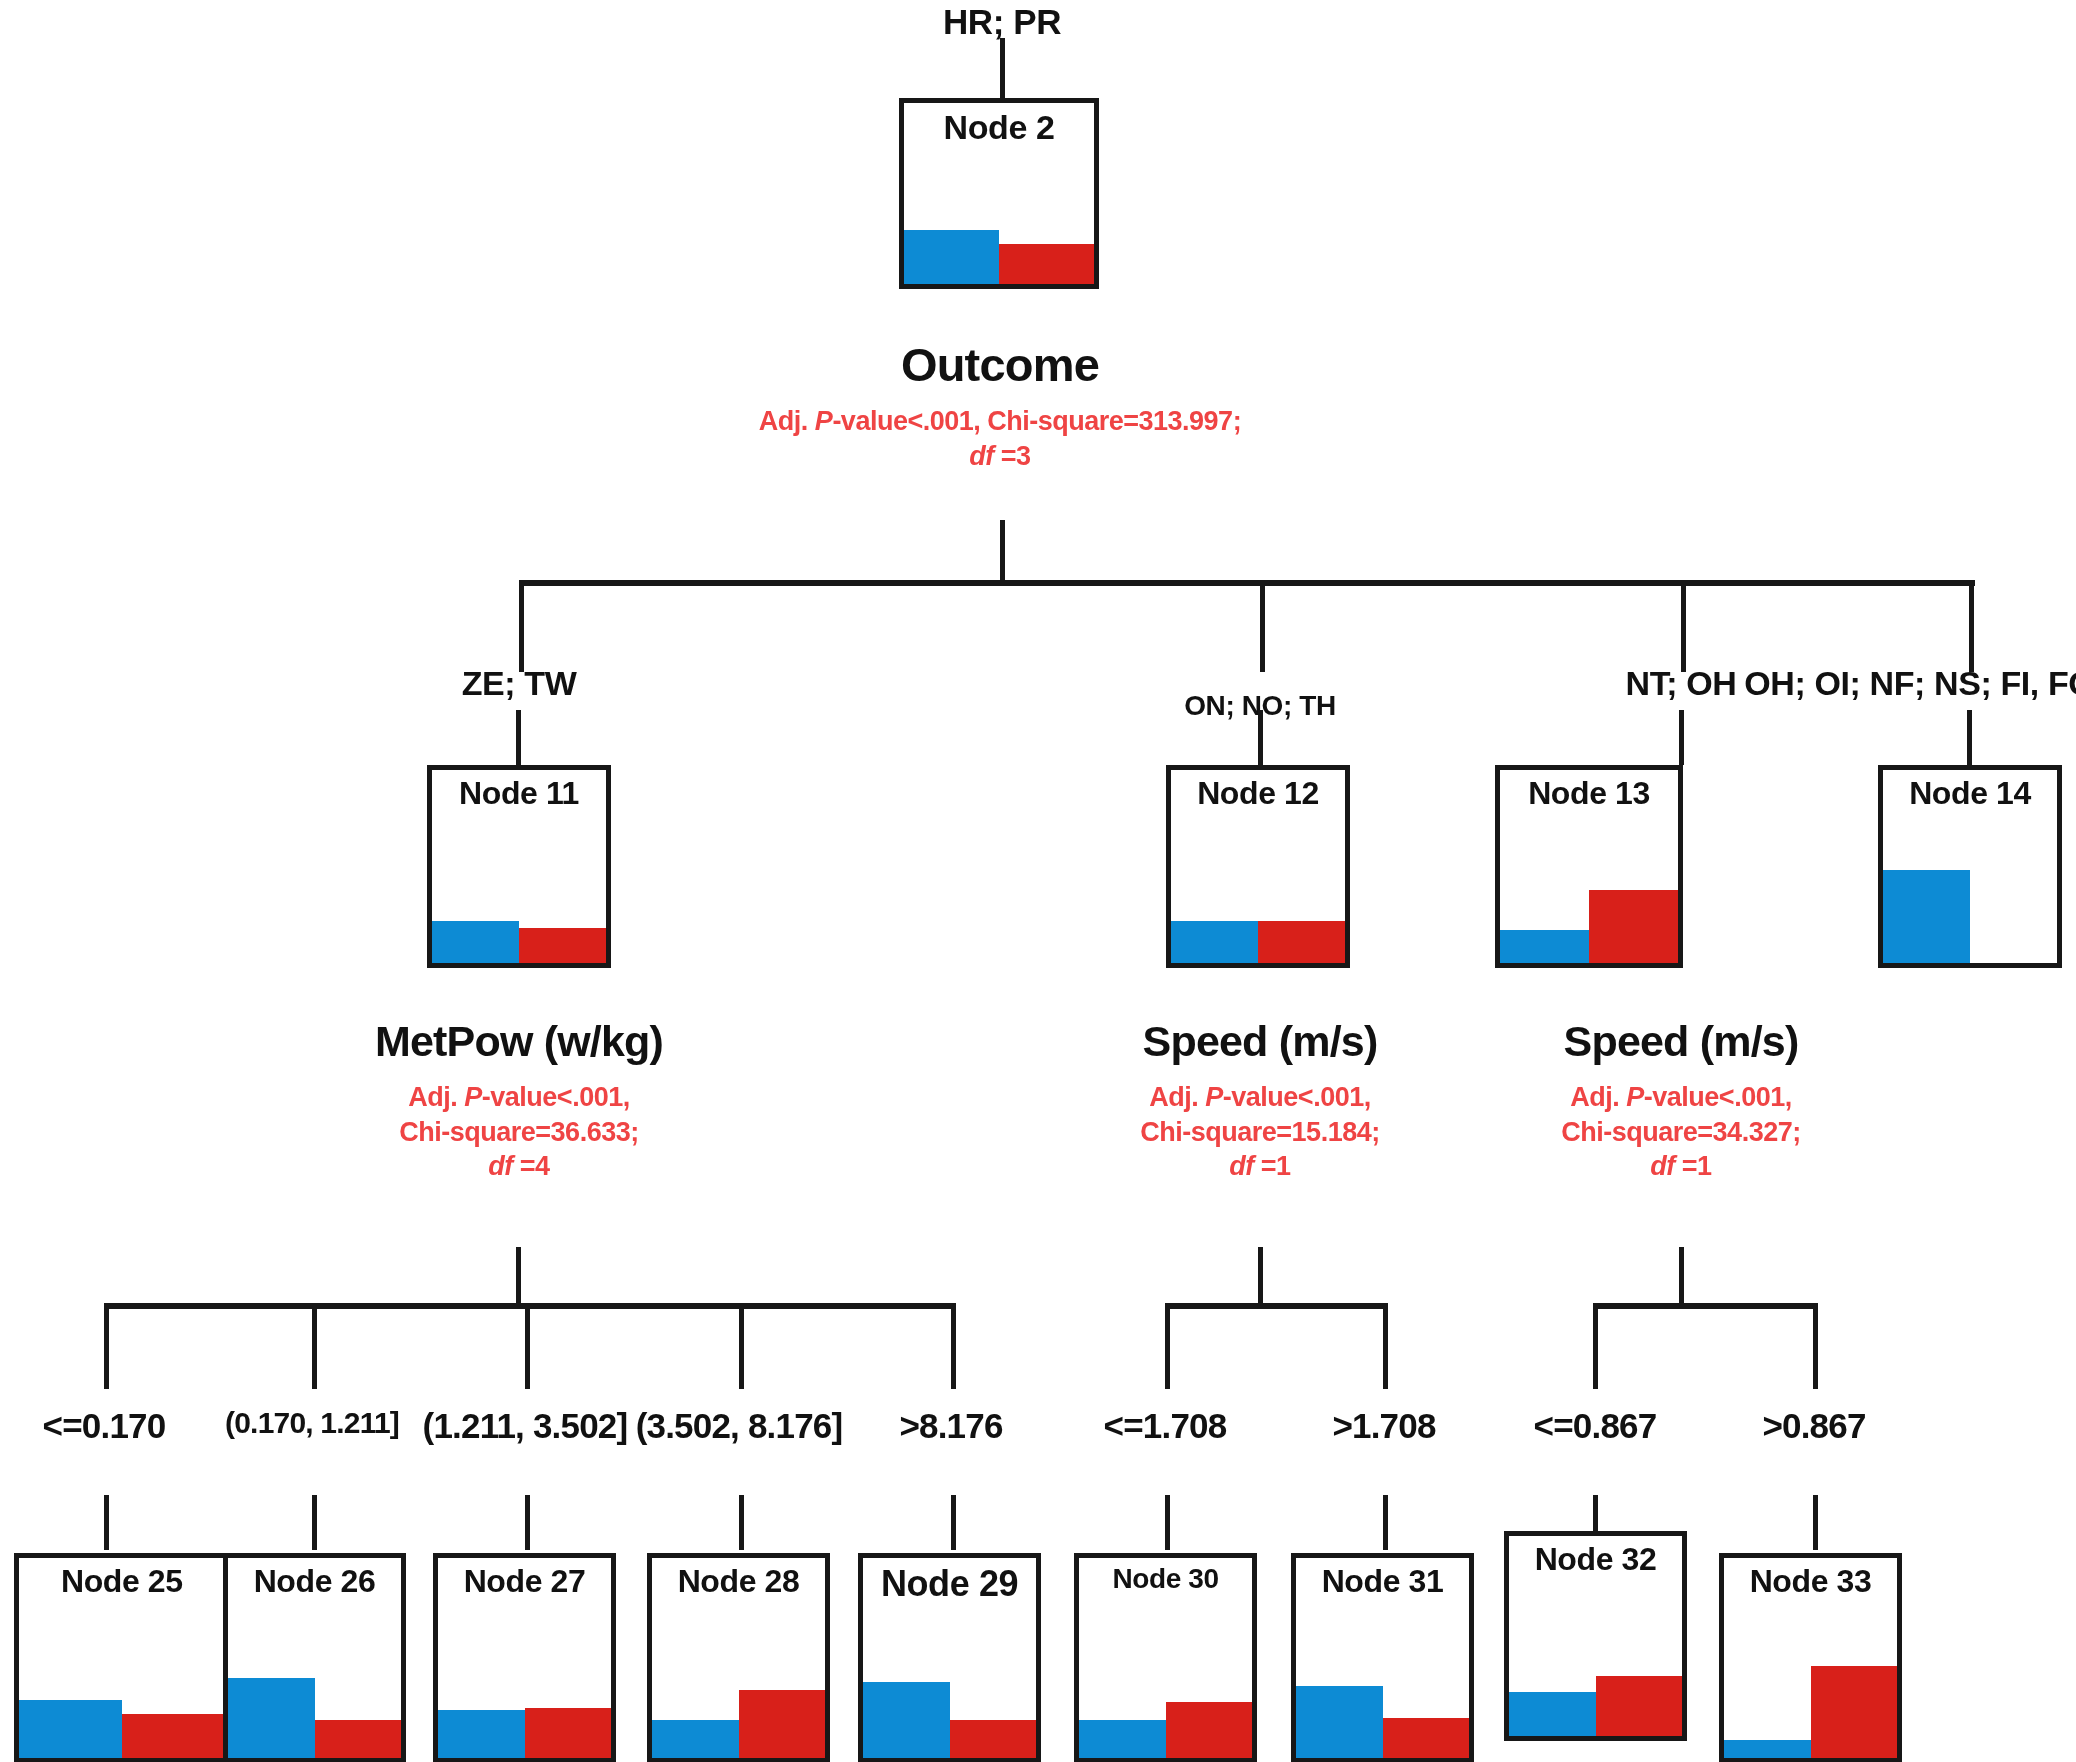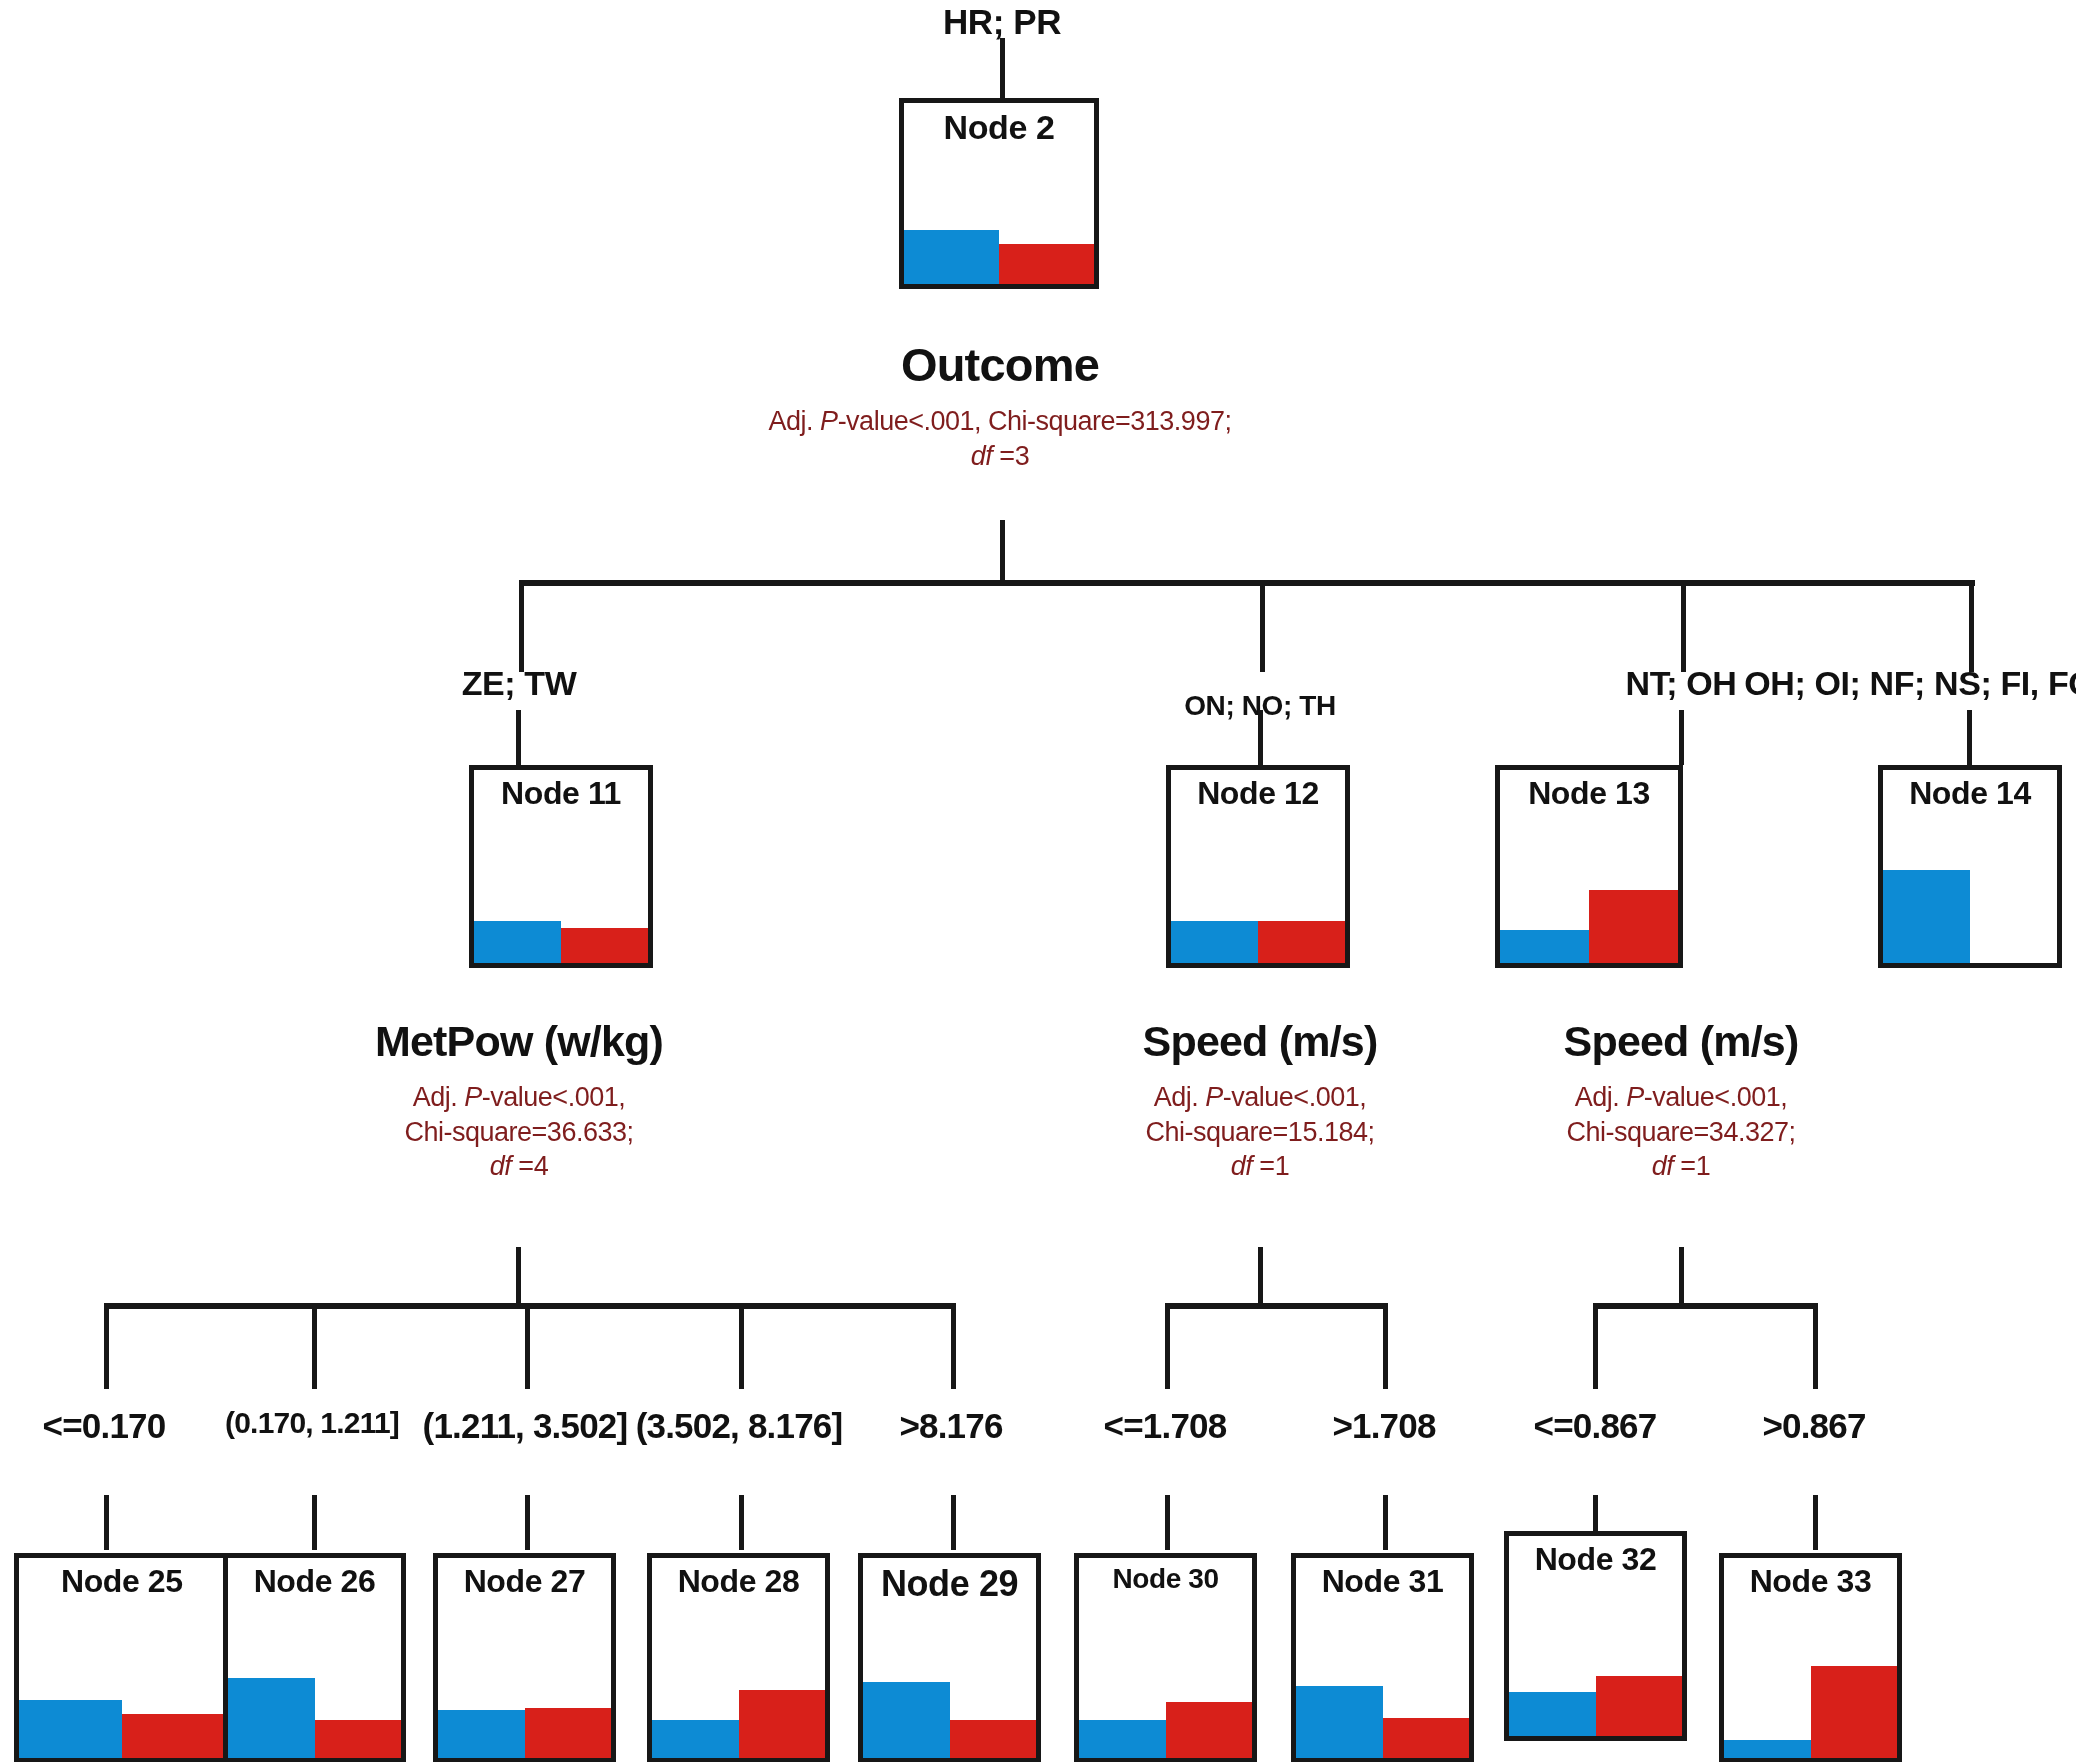--- a/index.html
+++ b/index.html
@@ -30,23 +30,23 @@
      font-weight:700;letter-spacing:-0.4px;
      font-family:"Liberation Sans", sans-serif;
      color:#111;
   }
   .varname{
      font-weight:700;letter-spacing:-0.8px;
      font-family:"Liberation Sans", sans-serif;
      color:#111;
   }
   .stats{
-     font-weight:400;letter-spacing:-0.5px;line-height:1.28;
-     font-family:"Liberation Sans", sans-serif;
-     color:#7f1d1d;
+     font-weight:700;letter-spacing:-0.5px;line-height:1.28;
+     font-family:"Liberation Sans", sans-serif;
+     color:#ef4444;
   }
   .stats i{font-style:italic;}
   .splitlbl{
      font-weight:700;letter-spacing:-0.8px;
      font-family:"Liberation Sans", sans-serif;
      color:#111;
   }
 </style>
 </head>
 <body>
@@ -72,21 +72,21 @@
 
   <div class="vline" style="left:1000px;top:520px;height:61px;"></div>
   <div class="hline" style="left:520px;top:580px;width:1455px;"></div>
   <div class="vline" style="left:519px;top:580px;height:92px;"></div>
   <div class="vline" style="left:1260px;top:580px;height:92px;"></div>
   <div class="vline" style="left:1681px;top:580px;height:92px;"></div>
   <div class="vline" style="left:1969px;top:580px;height:92px;"></div>
 
   <div class="ctr branchlbl" style="left:519px;top:664px;font-size:34px;">ZE; TW</div>
   <div class="vline" style="left:516px;top:710px;height:55px;"></div>
-  <div class="node" style="left:427px;top:765px;width:184px;height:203px;margin-left:42px;">
+  <div class="node" style="left:427px;top:765px;width:184px;height:203px;">
     <div class="nlabel" style="font-size:32px;">Node 11</div>
     <div class="bars">
       <div class="bar blue" style="width:50%;height:22%;"></div>
       <div class="bar red" style="width:50%;height:18%;"></div>
     </div>
   </div>
   <div class="ctr varname" style="left:519px;top:1017px;font-size:43px;">MetPow (w/kg)</div>
   <div class="ctr stats" style="left:519px;top:1080px;font-size:27px;">
     <div><span>Adj. </span><i>P</i><span>-value&lt;.001,</span></div>
     <div>Chi-square=36.633;</div>

